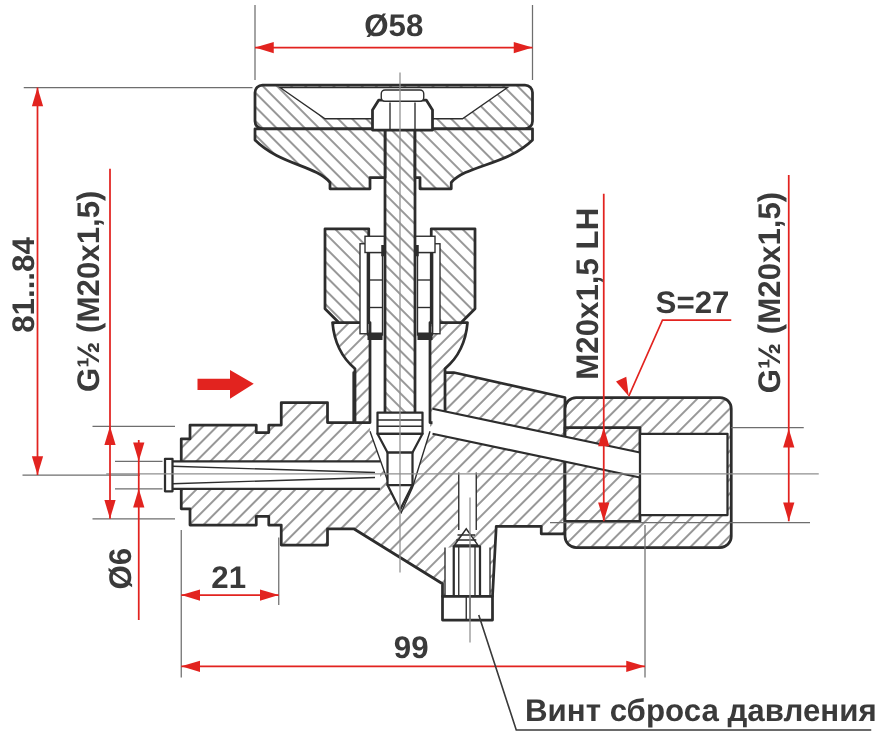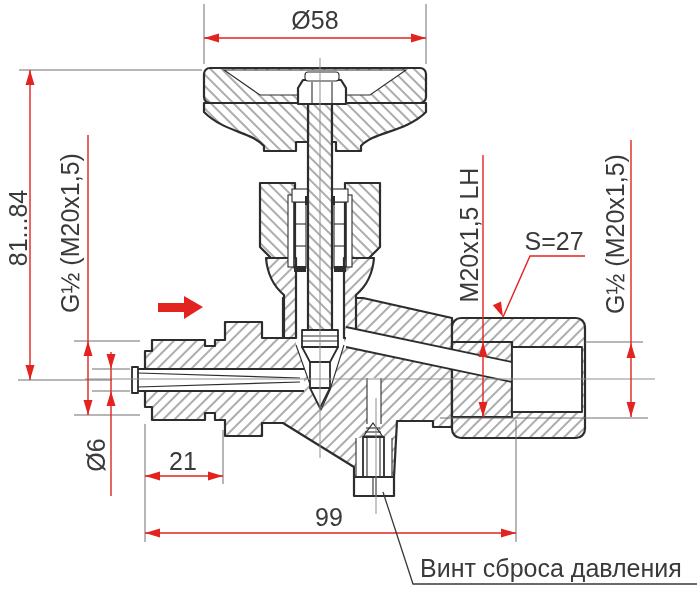--- a/index.html
+++ b/index.html
@@ -1,20 +1,20 @@
 <!DOCTYPE html>
 <html style="--dimension: #e2231f; --line: #2d2d2d; --text: #3a3a3a; --centerline: #8f8f8f; --extension: #6e6e6e; --hatch: #5a5a5a; --background: #ffffff;"><head>
 <meta charset="utf-8">
 <style>
   :root{
     --dimension:#e2231f; --line:#2d2d2d; --text:#3a3a3a;
     --centerline:#8f8f8f; --extension:#6e6e6e; --hatch:#5a5a5a; --background:#ffffff;
   }
   html,body{margin:0;padding:0;background:#fff;}
-  #stage{width:700px;height:602px;position:relative;background:var(--background);overflow:hidden;}
+  #stage{width:700px;height:602px;position:relative;background:var(--background);overflow:hidden;font-weight:bold;}
   svg{display:block;}
   .ol2{stroke:var(--line);stroke-width:2.2;stroke-linejoin:round;}
   .ol18{stroke:var(--line);stroke-width:1.8;stroke-linejoin:round;}
   .thin{stroke:var(--line);stroke-width:1.1;fill:none;}
   .wh{fill:var(--background);}
   .dk{fill:var(--line);}
   .cl{stroke:var(--centerline);stroke-width:1;fill:none;}
   .ext{stroke:var(--extension);stroke-width:1;fill:none;}
   .red{stroke:var(--dimension);stroke-width:1.4;fill:none;}
   .redf{fill:var(--dimension);stroke:none;}

